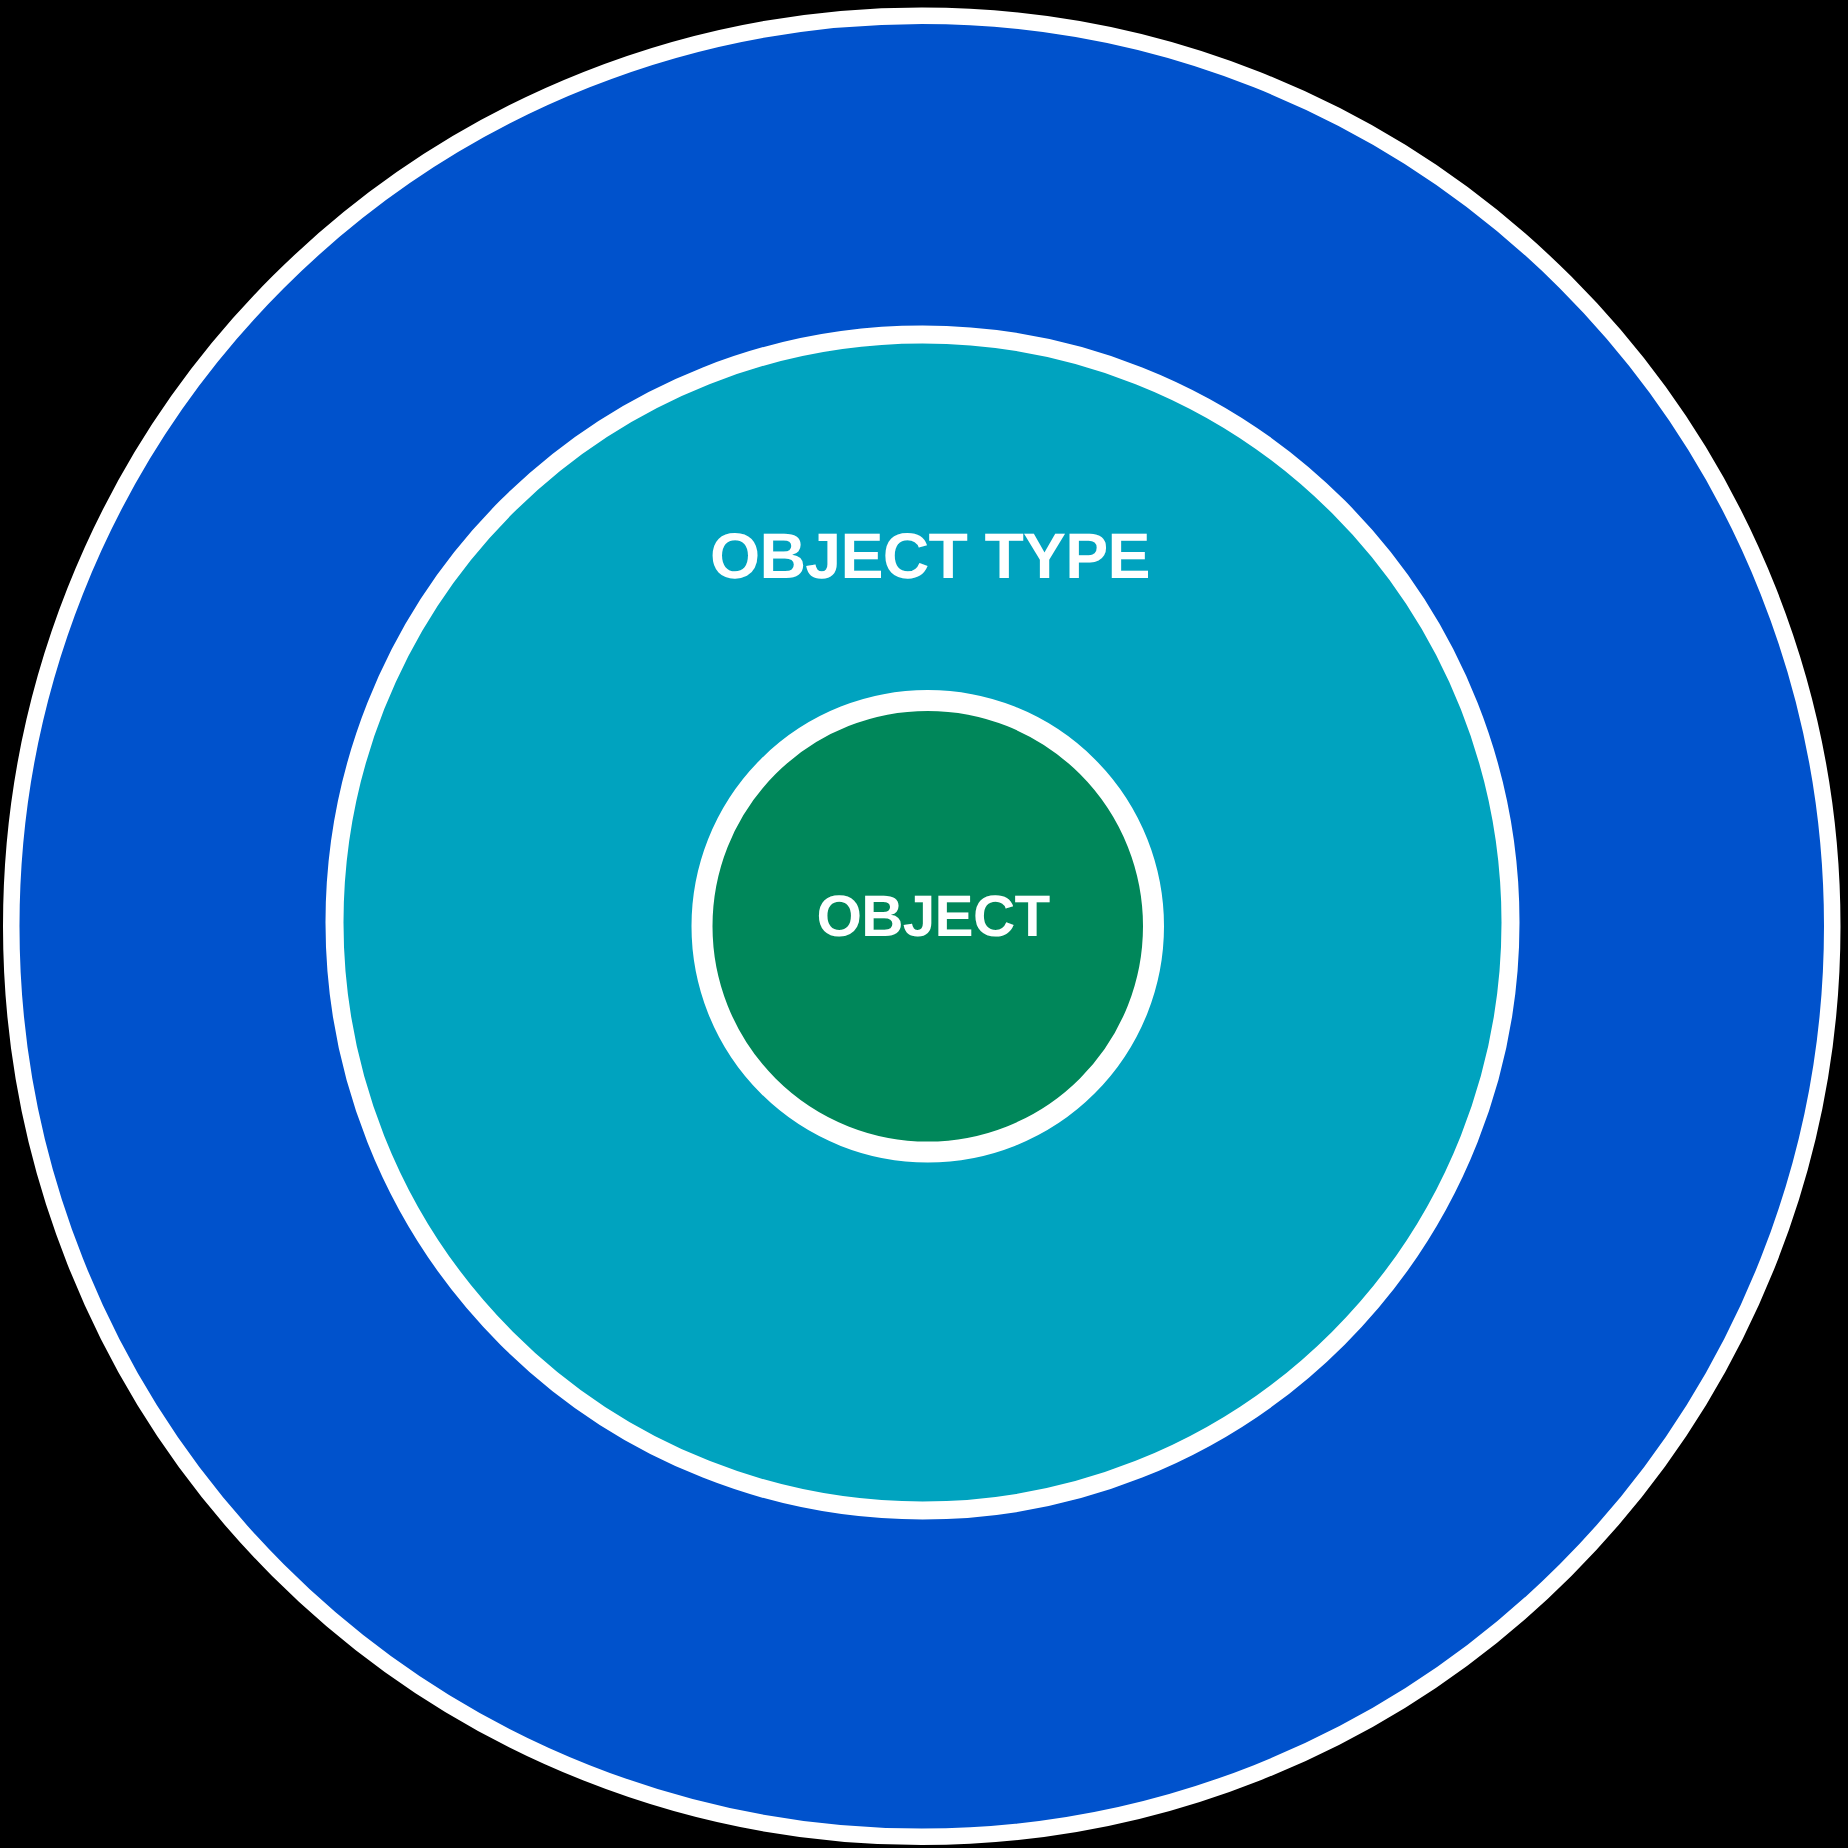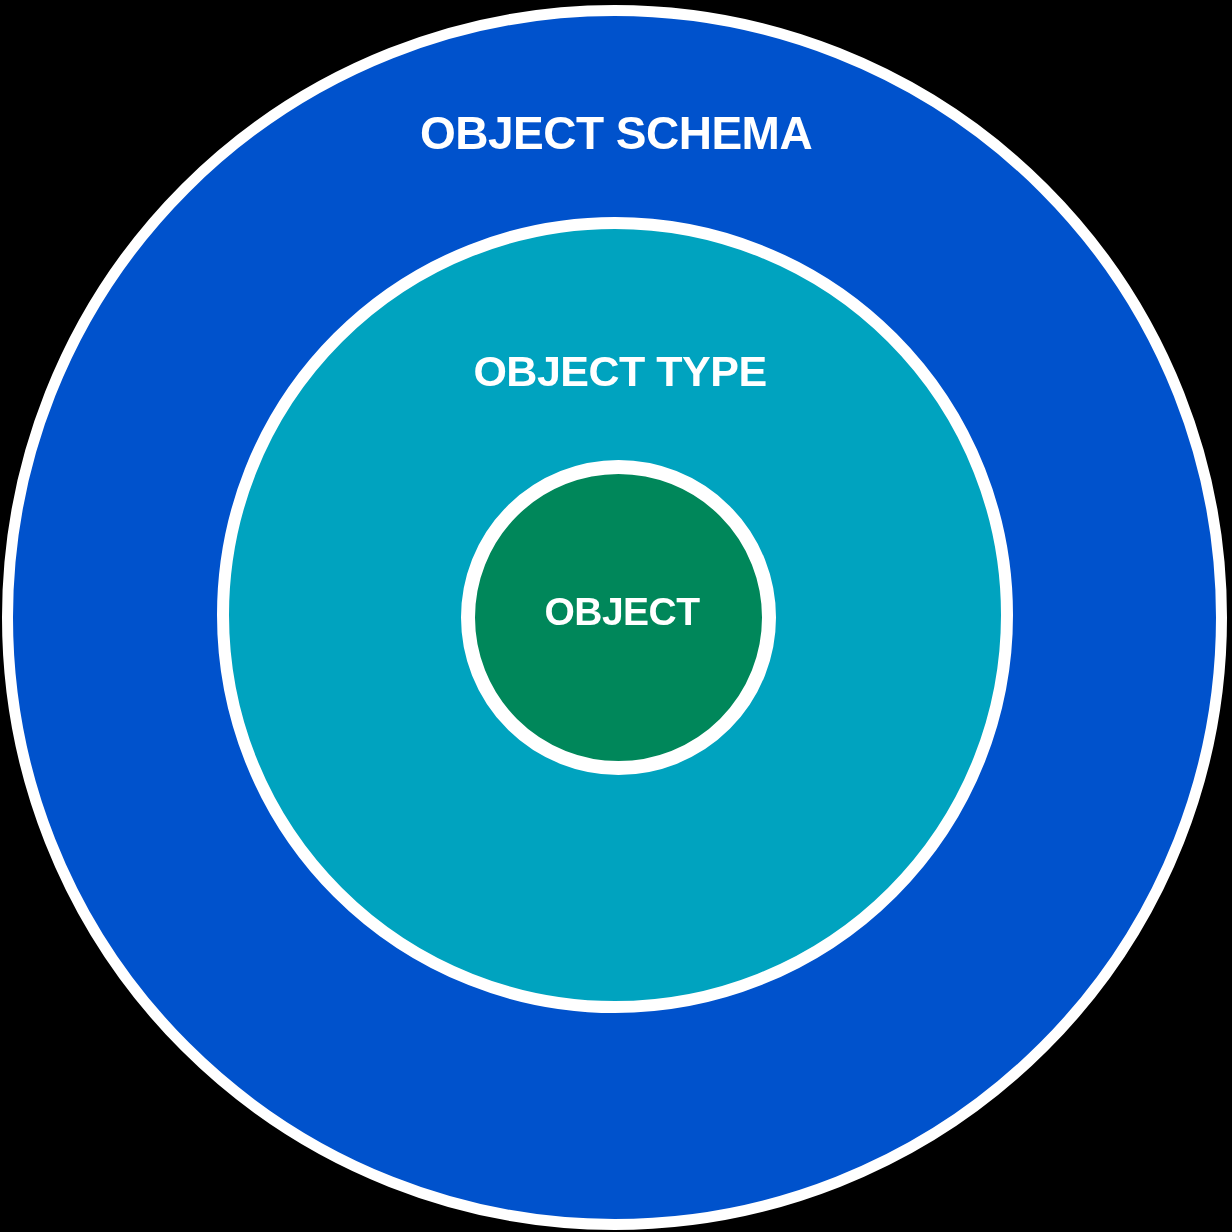--- a/index.html
+++ b/index.html
@@ -85,19 +85,18 @@
 </style>
 </head>
 <body>
 
 <div id="diagram-stage" style="background-color: rgb(0, 0, 0);">
 
   <div class="ring" id="ring-outer" style="background-color: rgb(0, 82, 204); border-color: rgb(255, 255, 255);"></div>
   <div class="ring" id="ring-middle" style="background-color: rgb(0, 163, 191); border-color: rgb(255, 255, 255);"></div>
   <div class="ring" id="ring-inner" style="background-color: rgb(0, 135, 90); border-color: rgb(255, 255, 255);"></div>
 
-  <div class="ring-label" id="label-outer">OBJECT SCHEMA</div>
 
   <div class="ring-label" id="label-middle">OBJECT TYPE</div>
 
   <div class="ring-label" id="label-inner">OBJECT</div>
 
 </div>
 
 </body></html>

